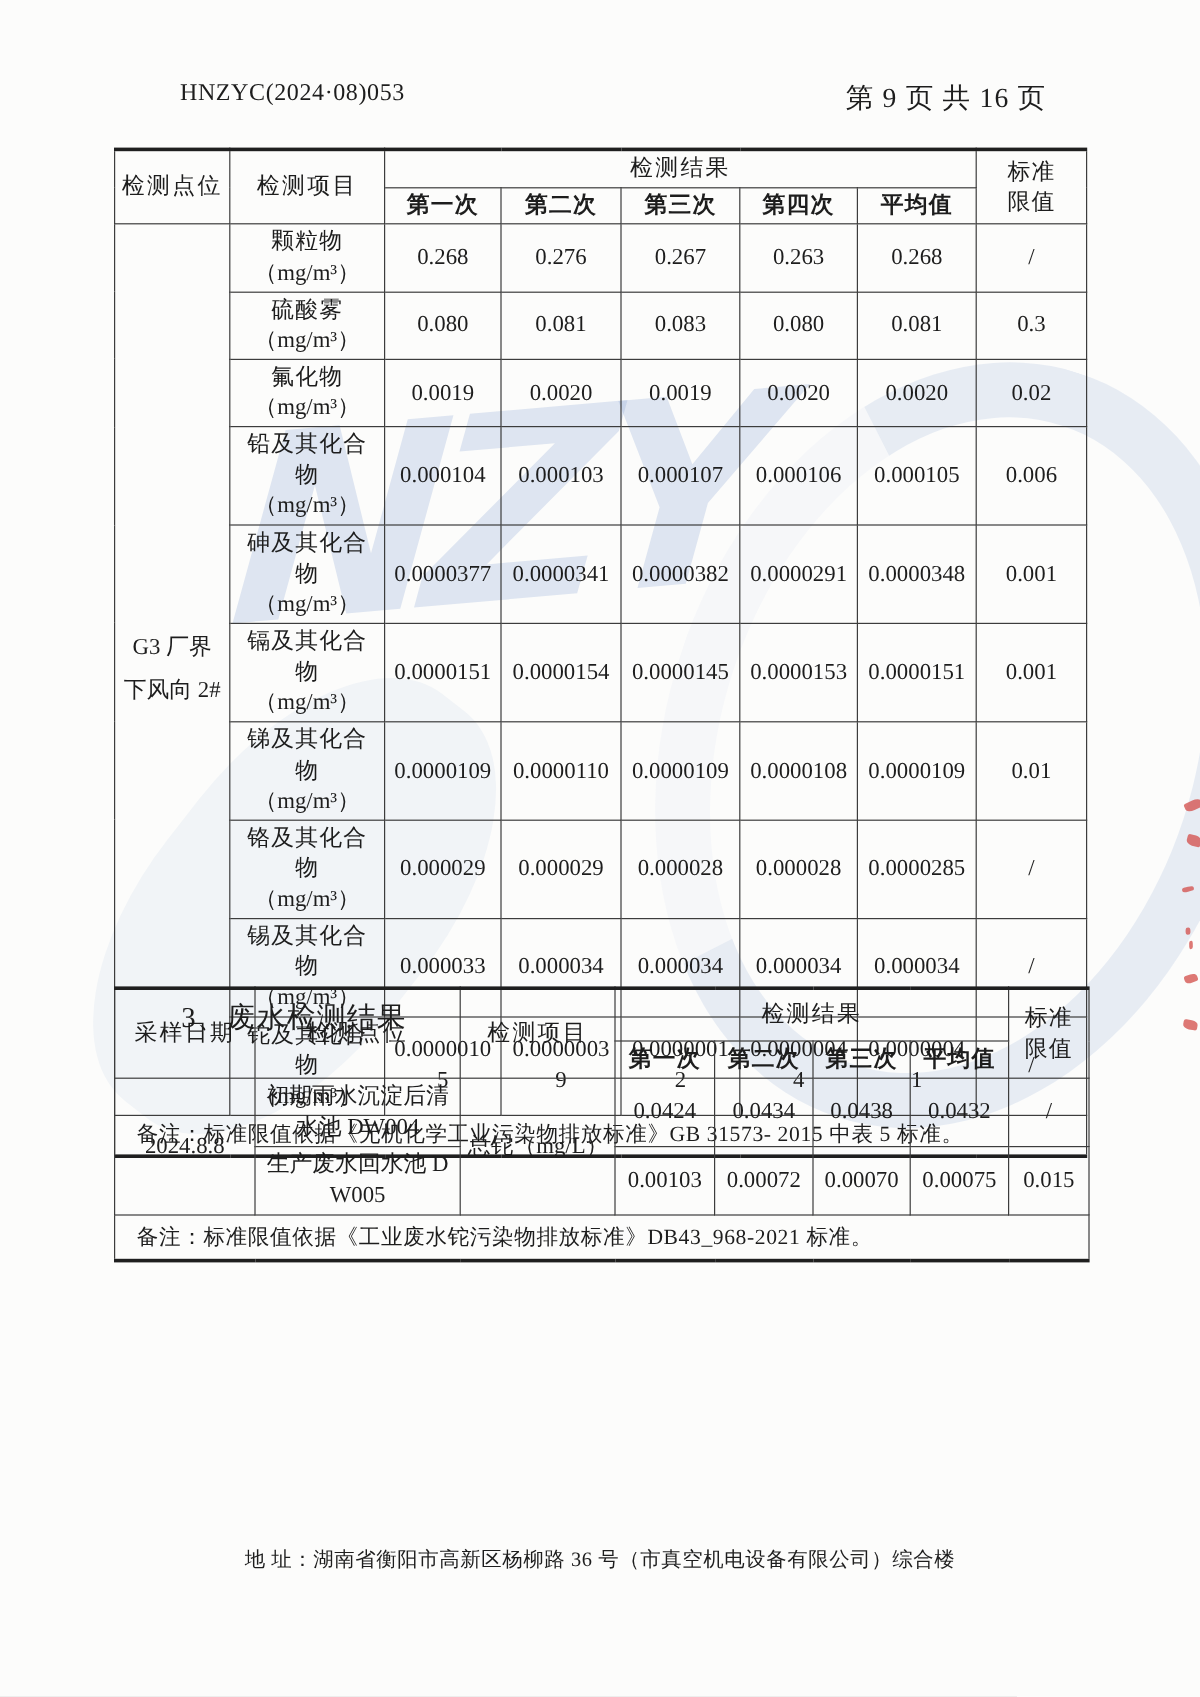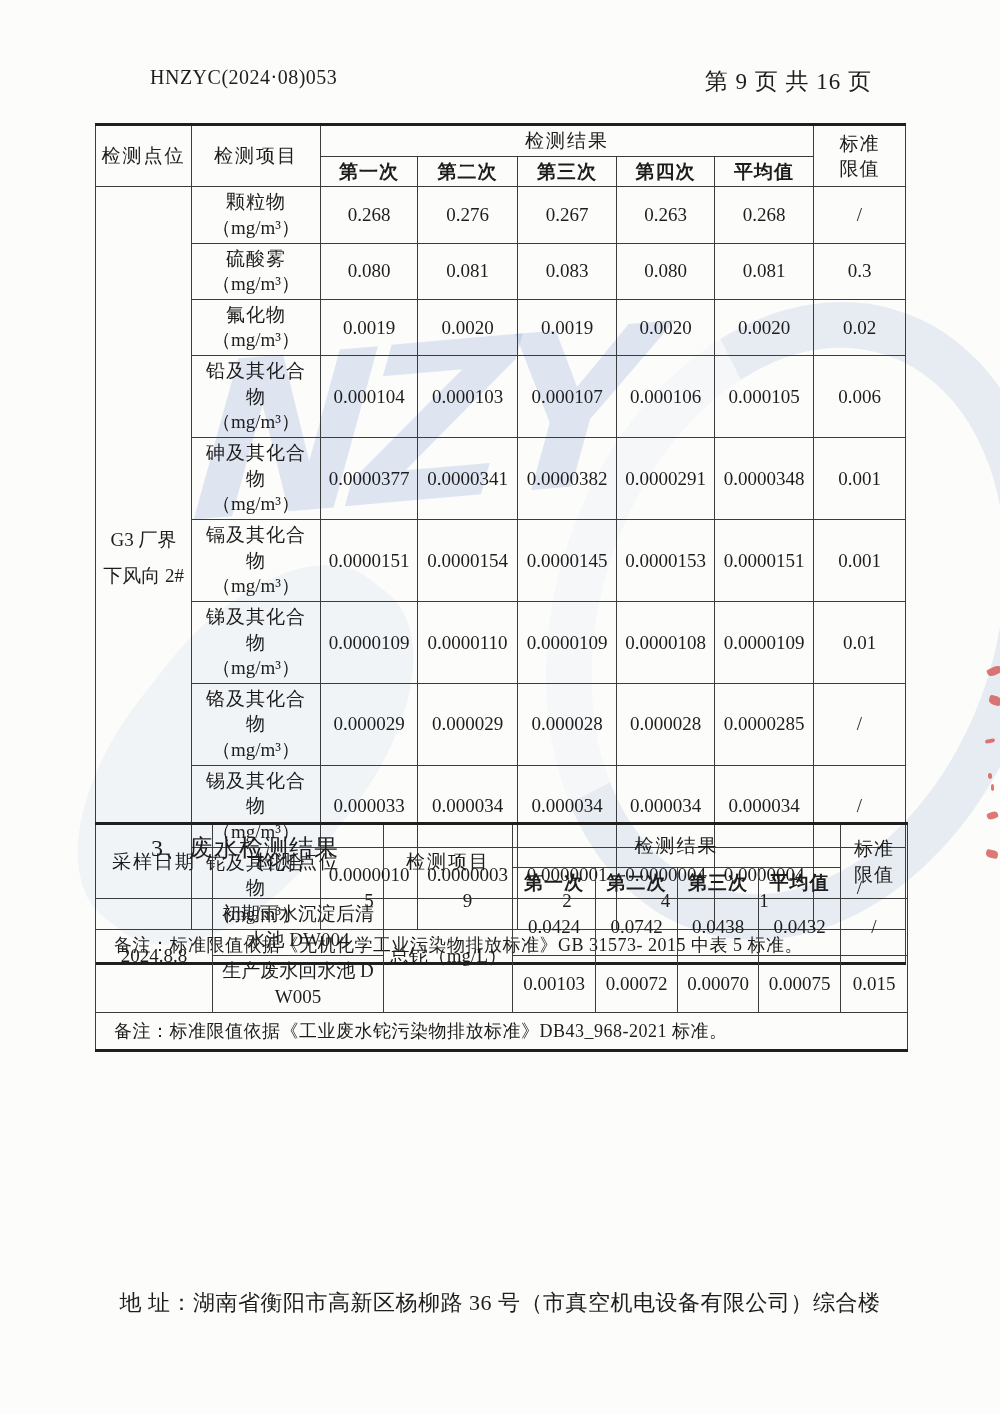--- a/index.html
+++ b/index.html
@@ -17,21 +17,21 @@
   .wm-swath{left:128px;top:540px;width:235px;height:430px;border-radius:45%;
             background:rgba(165,188,225,0.12);transform:rotate(38deg);}
 
   
   .rm{position:absolute;z-index:3;background:#d4524e;opacity:.78;border-radius:2px 45% 2px 45%;}
 
   
   .hdr-doc{position:absolute;z-index:2;left:150px;top:66px;font-size:20px;letter-spacing:.5px;}
   .hdr-page{position:absolute;z-index:2;right:128px;top:66px;font-size:23px;letter-spacing:1px;}
   .sec-title{position:absolute;z-index:2;left:151px;top:786px;font-size:24px;font-weight:normal;letter-spacing:1px;margin-top:46px;}
-  .footer-line{position:absolute;z-index:2;left:0;width:1000px;text-align:center;font-size:22px;letter-spacing:.5px;}
+  .footer-line{position:absolute;z-index:2;left:0;width:1000px;text-align:center;font-size:17px;letter-spacing:.5px;}
   #footer-address{top:1288px;}
   #footer-phone{top:1318px;}
 
   
   table{position:absolute;z-index:2;border-collapse:collapse;table-layout:fixed;
         background:transparent;}
   #table1{left:95px;top:123px;width:810px;}
   #table2{left:95px;top:822px;width:812px;}
   td{border:1px solid #3c3c3c;text-align:center;vertical-align:middle;
      font-size:19px;padding:2px 5px;line-height:1.35;word-break:break-all;}
@@ -248,21 +248,21 @@
       <td class="runcell">第一次</td>
       <td class="runcell">第二次</td>
       <td class="runcell">第三次</td>
       <td class="runcell">平均值</td>
     </tr>
     <tr class="dr">
       <td rowspan="2">2024.8.8</td>
       <td>初期雨水沉淀后清水池 DW004</td>
       <td rowspan="2" class="nowrap">总铊（mg/L）</td>
       <td>0.0424</td>
-      <td>0.0742</td>
+      <td>0.0434</td>
       <td>0.0438</td>
       <td>0.0432</td>
       <td>/</td>
     </tr>
     <tr class="dr">
       <td>生产废水回水池 DW005</td>
       <td>0.00103</td>
       <td>0.00072</td>
       <td>0.00070</td>
       <td>0.00075</td>

